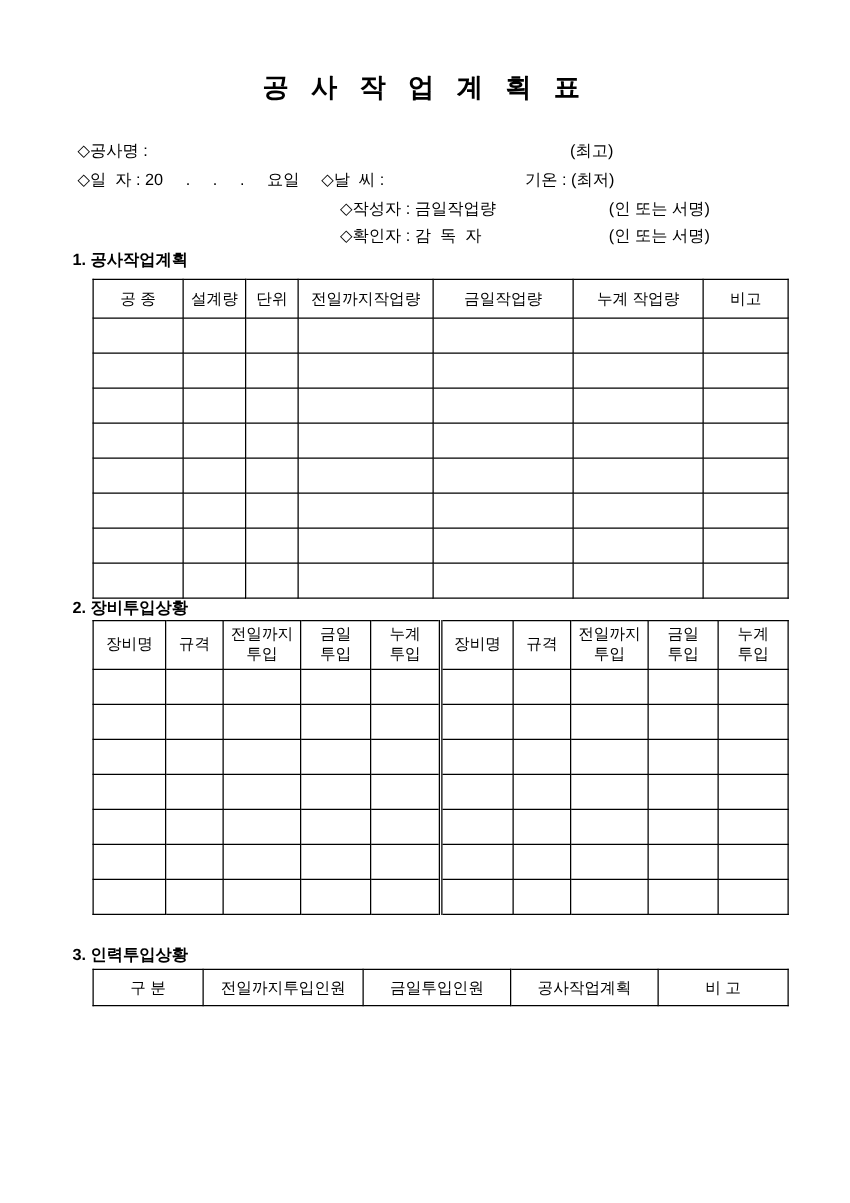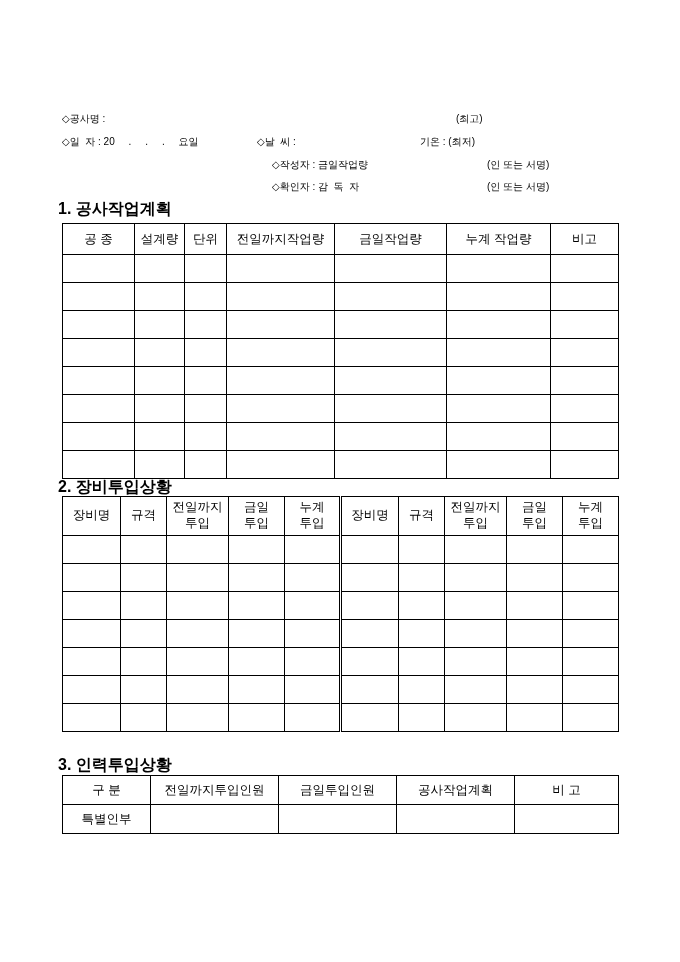--- a/index.html
+++ b/index.html
@@ -17,35 +17,36 @@
     position: absolute;
     top: 56px; left: 0; width: 100%;
     text-align: center;
     font-size: 21px;
     font-weight: bold;
     letter-spacing: 6px;
     white-space: pre;
   }
   .hline {
     position: absolute;
-    font-size: 10px;
+    font-size: 13px;
     white-space: pre;
     line-height: 1;
   }
   .section-heading {
     position: absolute;
-    font-size: 16px;
+    font-size: 13px;
     font-weight: bold;
     white-space: pre;
   }
   table {
     position: absolute;
     border-collapse: collapse;
     table-layout: fixed;
     border: 1.5px solid #000;
+    margin-left: 12px;
   }
   th, td {
     border: 1px solid #000;
     font-size: 12.5px;
     font-weight: normal;
     text-align: center;
     vertical-align: middle;
     padding: 0 2px;
     overflow: hidden;
     white-space: pre-line;
@@ -56,20 +57,21 @@
   #table2 tbody td { height: 27px; }
   #table2 th:nth-child(6), #table2 td:nth-child(6) { border-left: 3px double #000; }
   #table3 thead th { height: 28px; }
   #table3 tbody td { height: 28px; }
 </style>
 </head>
 <body>
 
 <div class="page">
 
+  <div class="title">공 사 작 업 계 획 표</div>
 
   <div class="hline" style="top:114px; left:62px;">◇공사명 :</div>
   <div class="hline" style="top:114px; left:456px;">(최고)</div>
 
   <div class="hline" style="top:137px; left:62px;">◇일  자 : 20     .     .     .     요일</div>
   <div class="hline" style="top:137px; left:257px;">◇날  씨 :</div>
   <div class="hline" style="top:137px; left:420px;">기온 : (최저)</div>
 
   <div class="hline" style="top:160px; left:272px;">◇작성자 : 금일작업량</div>
   <div class="hline" style="top:160px; left:487px;">(인 또는 서명)</div>
@@ -309,23 +311,16 @@
       <thead>
         <tr>
           <th>구  분</th>
           <th>전일까지투입인원</th>
           <th>금일투입인원</th>
           <th>공사작업계획</th>
           <th>비  고</th>
         </tr>
       </thead>
       <tbody>
-        <tr>
-          <td>특별인부</td>
-          <td></td>
-          <td></td>
-          <td></td>
-          <td></td>
-        </tr>
       </tbody>
     </table>
 
 </div>
 
 </body></html>

